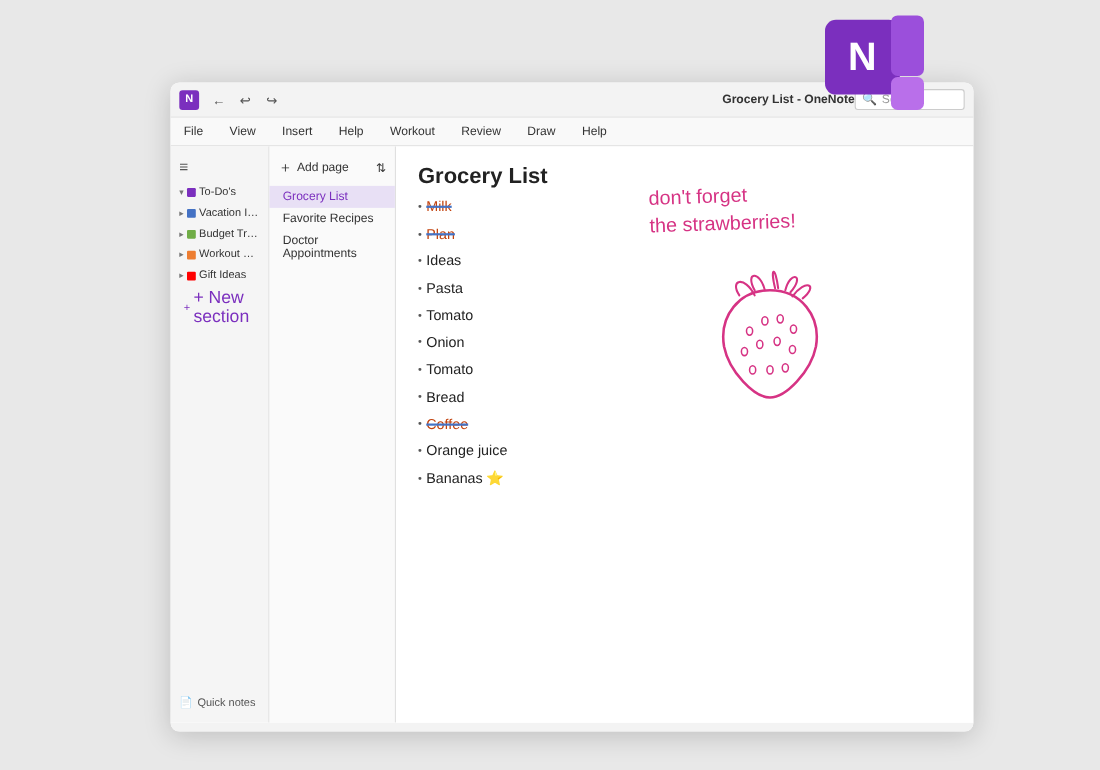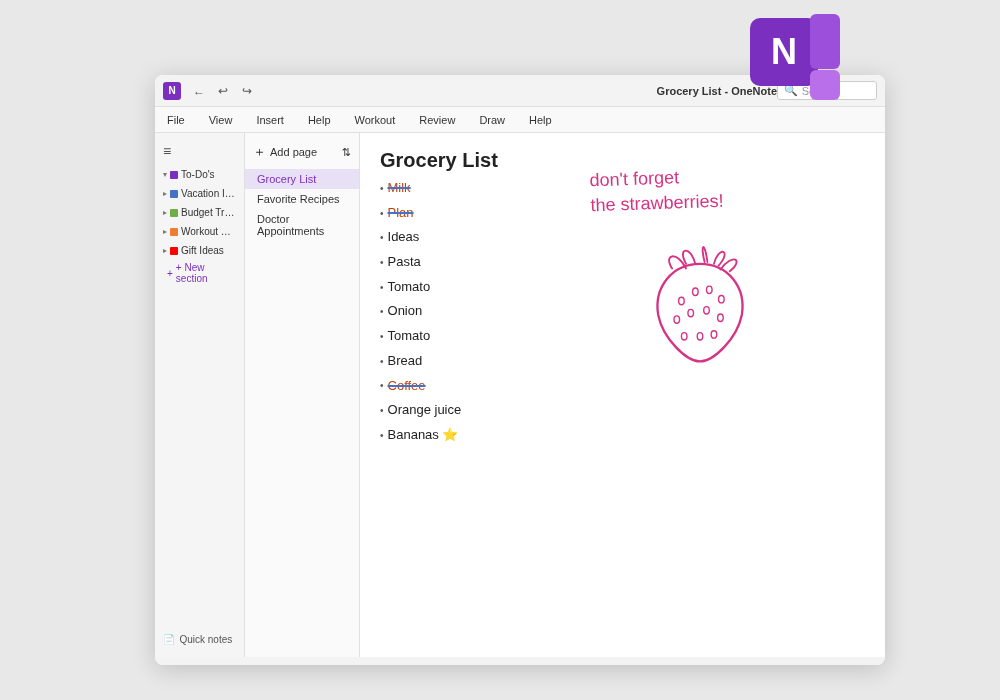--- a/index.html
+++ b/index.html
@@ -412,21 +412,21 @@
           <div class="sidebar-section">
     <div class="sidebar-section-header">
       <span class="chevron">▸</span>
       <span class="section-color" style="background:#FF0000;"></span>
       <span class="sidebar-section-label">Gift Ideas</span>
     </div>
   </div>
         </div>
       <div class="new-section">
         <span>+</span>
-        <span style="font-size:10px;color:#7B2FBE;">+ New section</span>
+        <span style="font-size:16px;color:#7B2FBE;">+ New section</span>
       </div>
       <div class="sidebar-bottom">
         <span>📄</span>
         <span>Quick notes</span>
       </div>
     </div>
 
     <div class="pages-panel">
       <div class="add-page-btn">
         <span style="font-size:13px;">＋</span>

